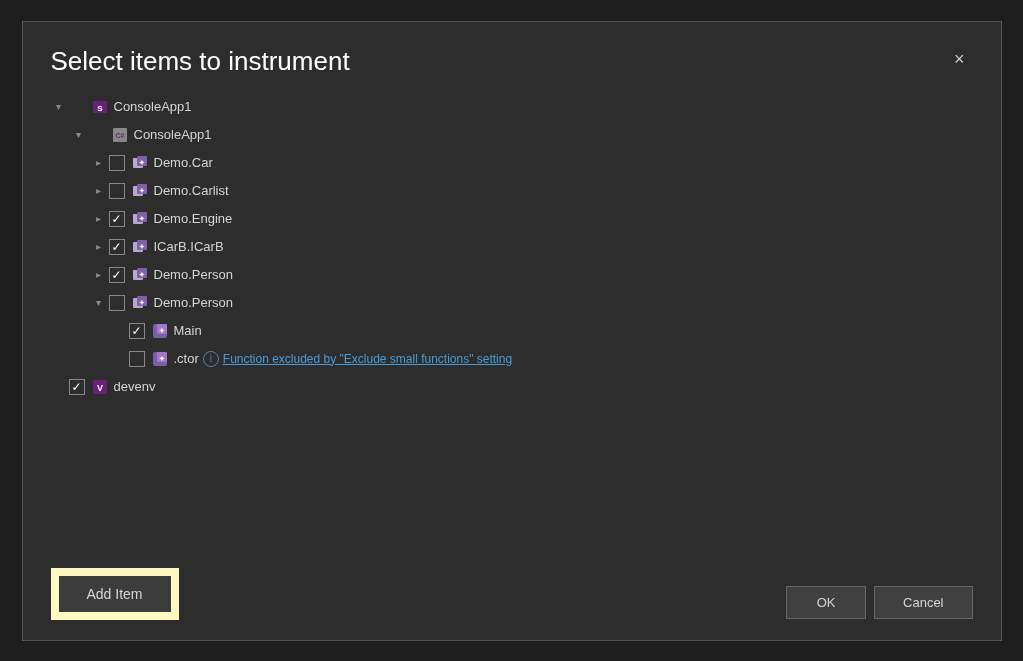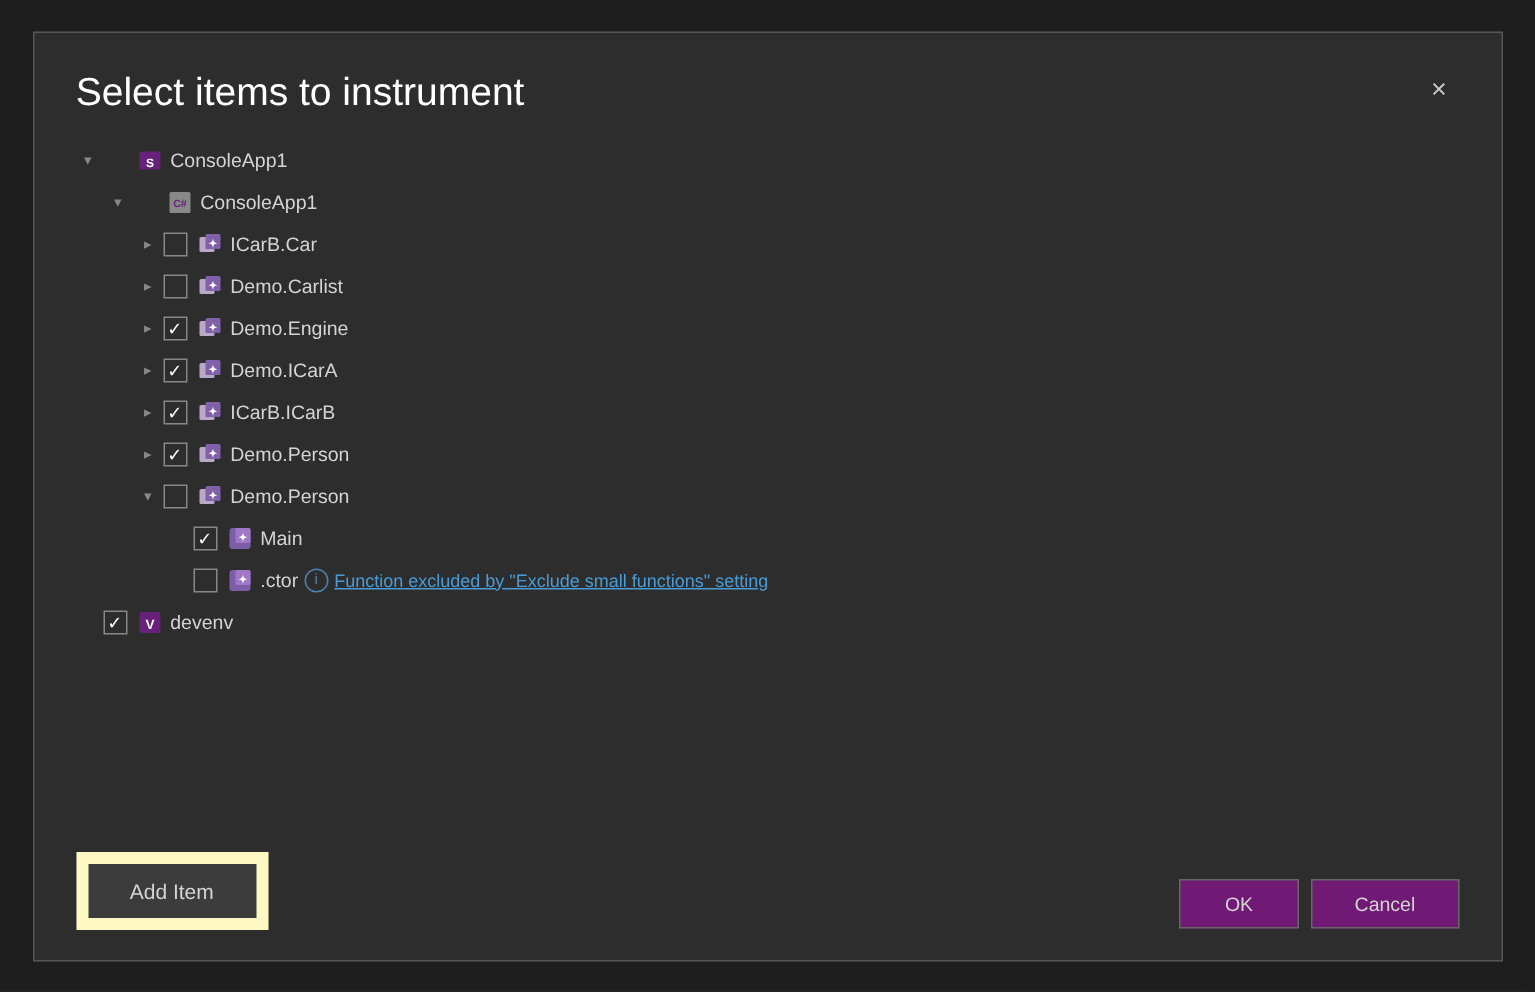--- a/index.html
+++ b/index.html
@@ -147,21 +147,21 @@
       font-size: 14px;
       padding: 10px 28px;
       cursor: pointer;
       min-width: 120px;
     }
     .footer-actions {
       display: flex;
       gap: 8px;
     }
     .ok-button, .cancel-button {
-      background: #701a75;
+      background: #404040;
       border: 1px solid #666;
       color: #d4d4d4;
       font-size: 13px;
       padding: 8px 28px;
       cursor: pointer;
       min-width: 80px;
       margin-top: 17px;
     }
   </style>
 </head>
@@ -201,21 +201,21 @@
         <div class="tree-item" style="padding-left: 40px;">
           <span class="expander expander-closed"></span>
           <div class="checkbox"></div>
           <span class="item-icon">
             <svg width="16" height="16" viewBox="0 0 16 16">
         <rect x="1" y="3" width="10" height="10" rx="1" fill="#b8a9c9"></rect>
         <rect x="5" y="1" width="10" height="10" rx="1" fill="#8060a8"></rect>
         <text x="10" y="9.5" text-anchor="middle" font-size="7" fill="white" font-weight="bold">✦</text>
       </svg>
           </span>
-          <span class="item-label">ICarB.Car</span>
+          <span class="item-label">Demo.Car</span>
         </div>
         <div class="tree-item" style="padding-left: 40px;">
           <span class="expander expander-closed"></span>
           <div class="checkbox"></div>
           <span class="item-icon">
             <svg width="16" height="16" viewBox="0 0 16 16">
         <rect x="1" y="3" width="10" height="10" rx="1" fill="#b8a9c9"></rect>
         <rect x="5" y="1" width="10" height="10" rx="1" fill="#8060a8"></rect>
         <text x="10" y="9.5" text-anchor="middle" font-size="7" fill="white" font-weight="bold">✦</text>
       </svg>
@@ -226,32 +226,20 @@
           <span class="expander expander-closed"></span>
           <div class="checkbox checkbox-checked"></div>
           <span class="item-icon">
             <svg width="16" height="16" viewBox="0 0 16 16">
         <rect x="1" y="3" width="10" height="10" rx="1" fill="#b8a9c9"></rect>
         <rect x="5" y="1" width="10" height="10" rx="1" fill="#8060a8"></rect>
         <text x="10" y="9.5" text-anchor="middle" font-size="7" fill="white" font-weight="bold">✦</text>
       </svg>
           </span>
           <span class="item-label">Demo.Engine</span>
-        </div>
-        <div class="tree-item" style="padding-left: 40px;">
-          <span class="expander expander-closed"></span>
-          <div class="checkbox checkbox-checked"></div>
-          <span class="item-icon">
-            <svg width="16" height="16" viewBox="0 0 16 16">
-        <rect x="1" y="3" width="10" height="10" rx="1" fill="#b8a9c9"></rect>
-        <rect x="5" y="1" width="10" height="10" rx="1" fill="#8060a8"></rect>
-        <text x="10" y="9.5" text-anchor="middle" font-size="7" fill="white" font-weight="bold">✦</text>
-      </svg>
-          </span>
-          <span class="item-label">Demo.ICarA</span>
         </div>
         <div class="tree-item" style="padding-left: 40px;">
           <span class="expander expander-closed"></span>
           <div class="checkbox checkbox-checked"></div>
           <span class="item-icon">
             <svg width="16" height="16" viewBox="0 0 16 16">
         <rect x="1" y="3" width="10" height="10" rx="1" fill="#b8a9c9"></rect>
         <rect x="5" y="1" width="10" height="10" rx="1" fill="#8060a8"></rect>
         <text x="10" y="9.5" text-anchor="middle" font-size="7" fill="white" font-weight="bold">✦</text>
       </svg>

